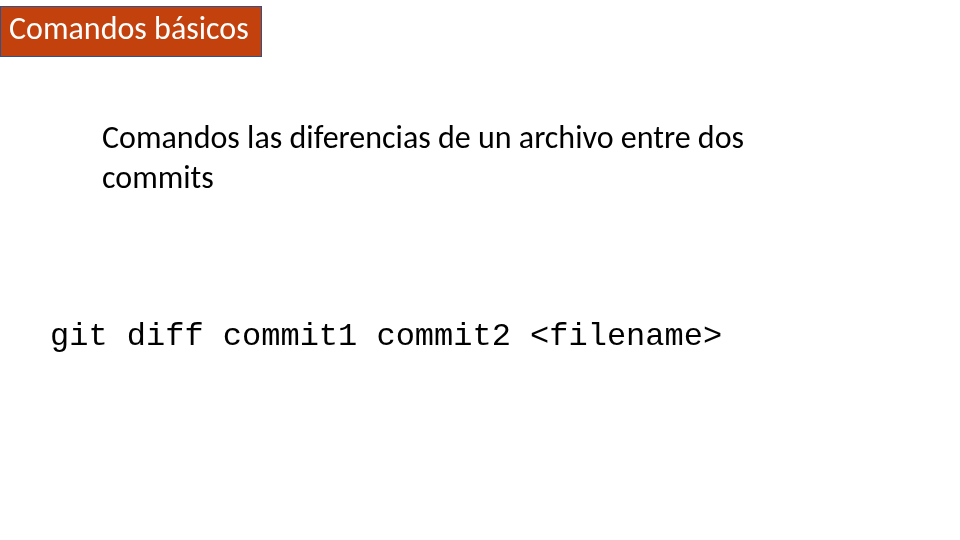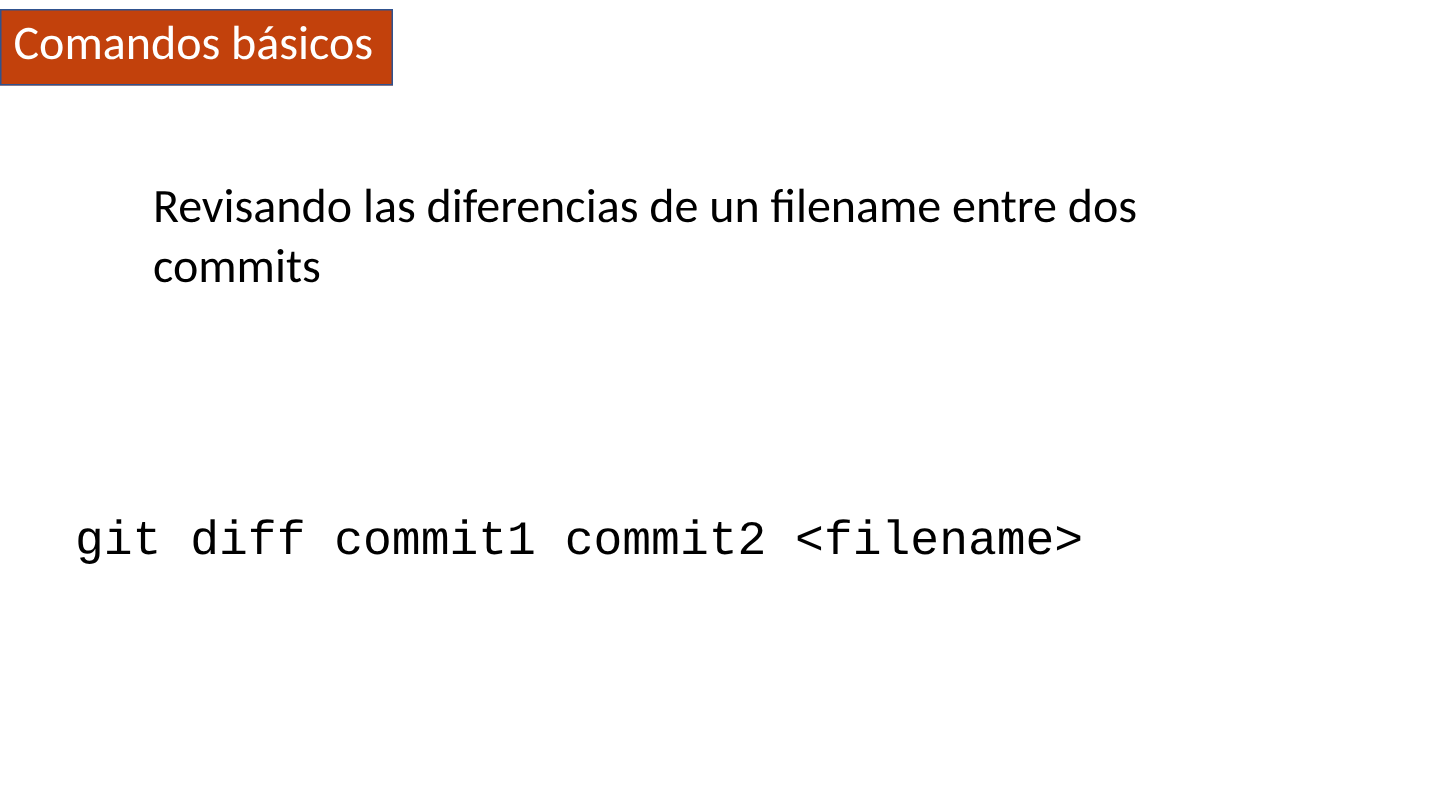--- a/index.html
+++ b/index.html
@@ -42,27 +42,26 @@
   .code-line {
     position: absolute;
     top: 318px;
     left: 50px;
     color: #000000;
     font-family: "Courier New", Courier, monospace;
     font-size: 32px;
     line-height: 1.2;
     white-space: pre;
     font-weight: 400;
-    margin-top: 24px;
   }
 </style>
 </head>
 <body>
 
 <div class="slide">
   <div class="header-box">
     <span>Comandos básicos</span>
   </div>
 
-  <div class="subtitle">Revisando las diferencias de un filename entre dos commits</div>
+  <div class="subtitle">Comandos las diferencias de un archivo entre dos commits</div>
 
   <div class="code-line">git diff commit1 commit2 &lt;filename&gt;</div>
 </div>
 
 </body></html>

